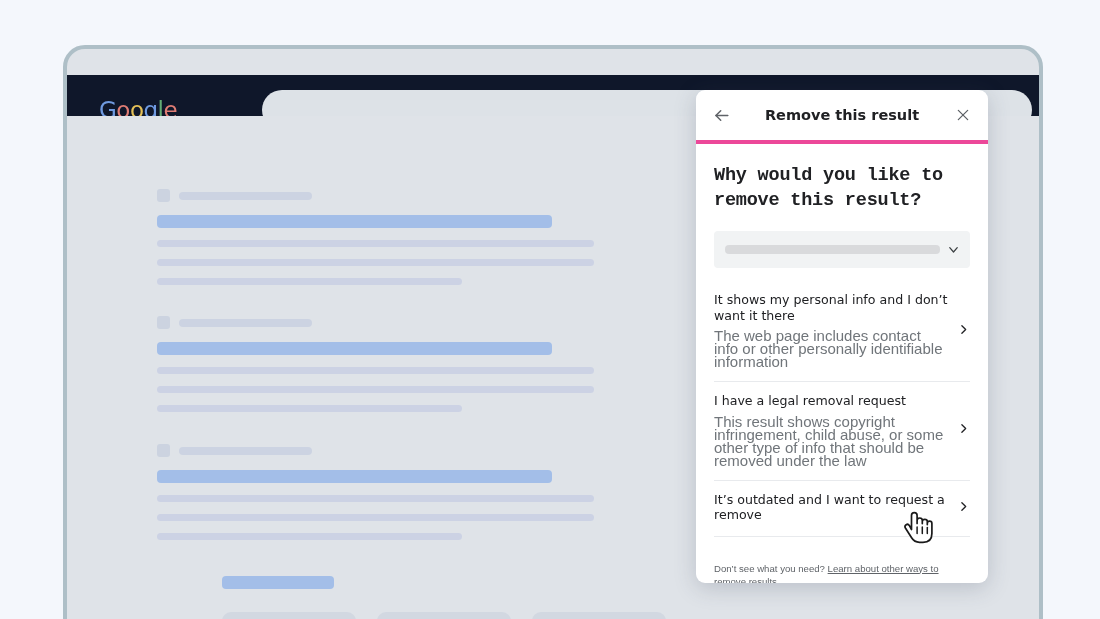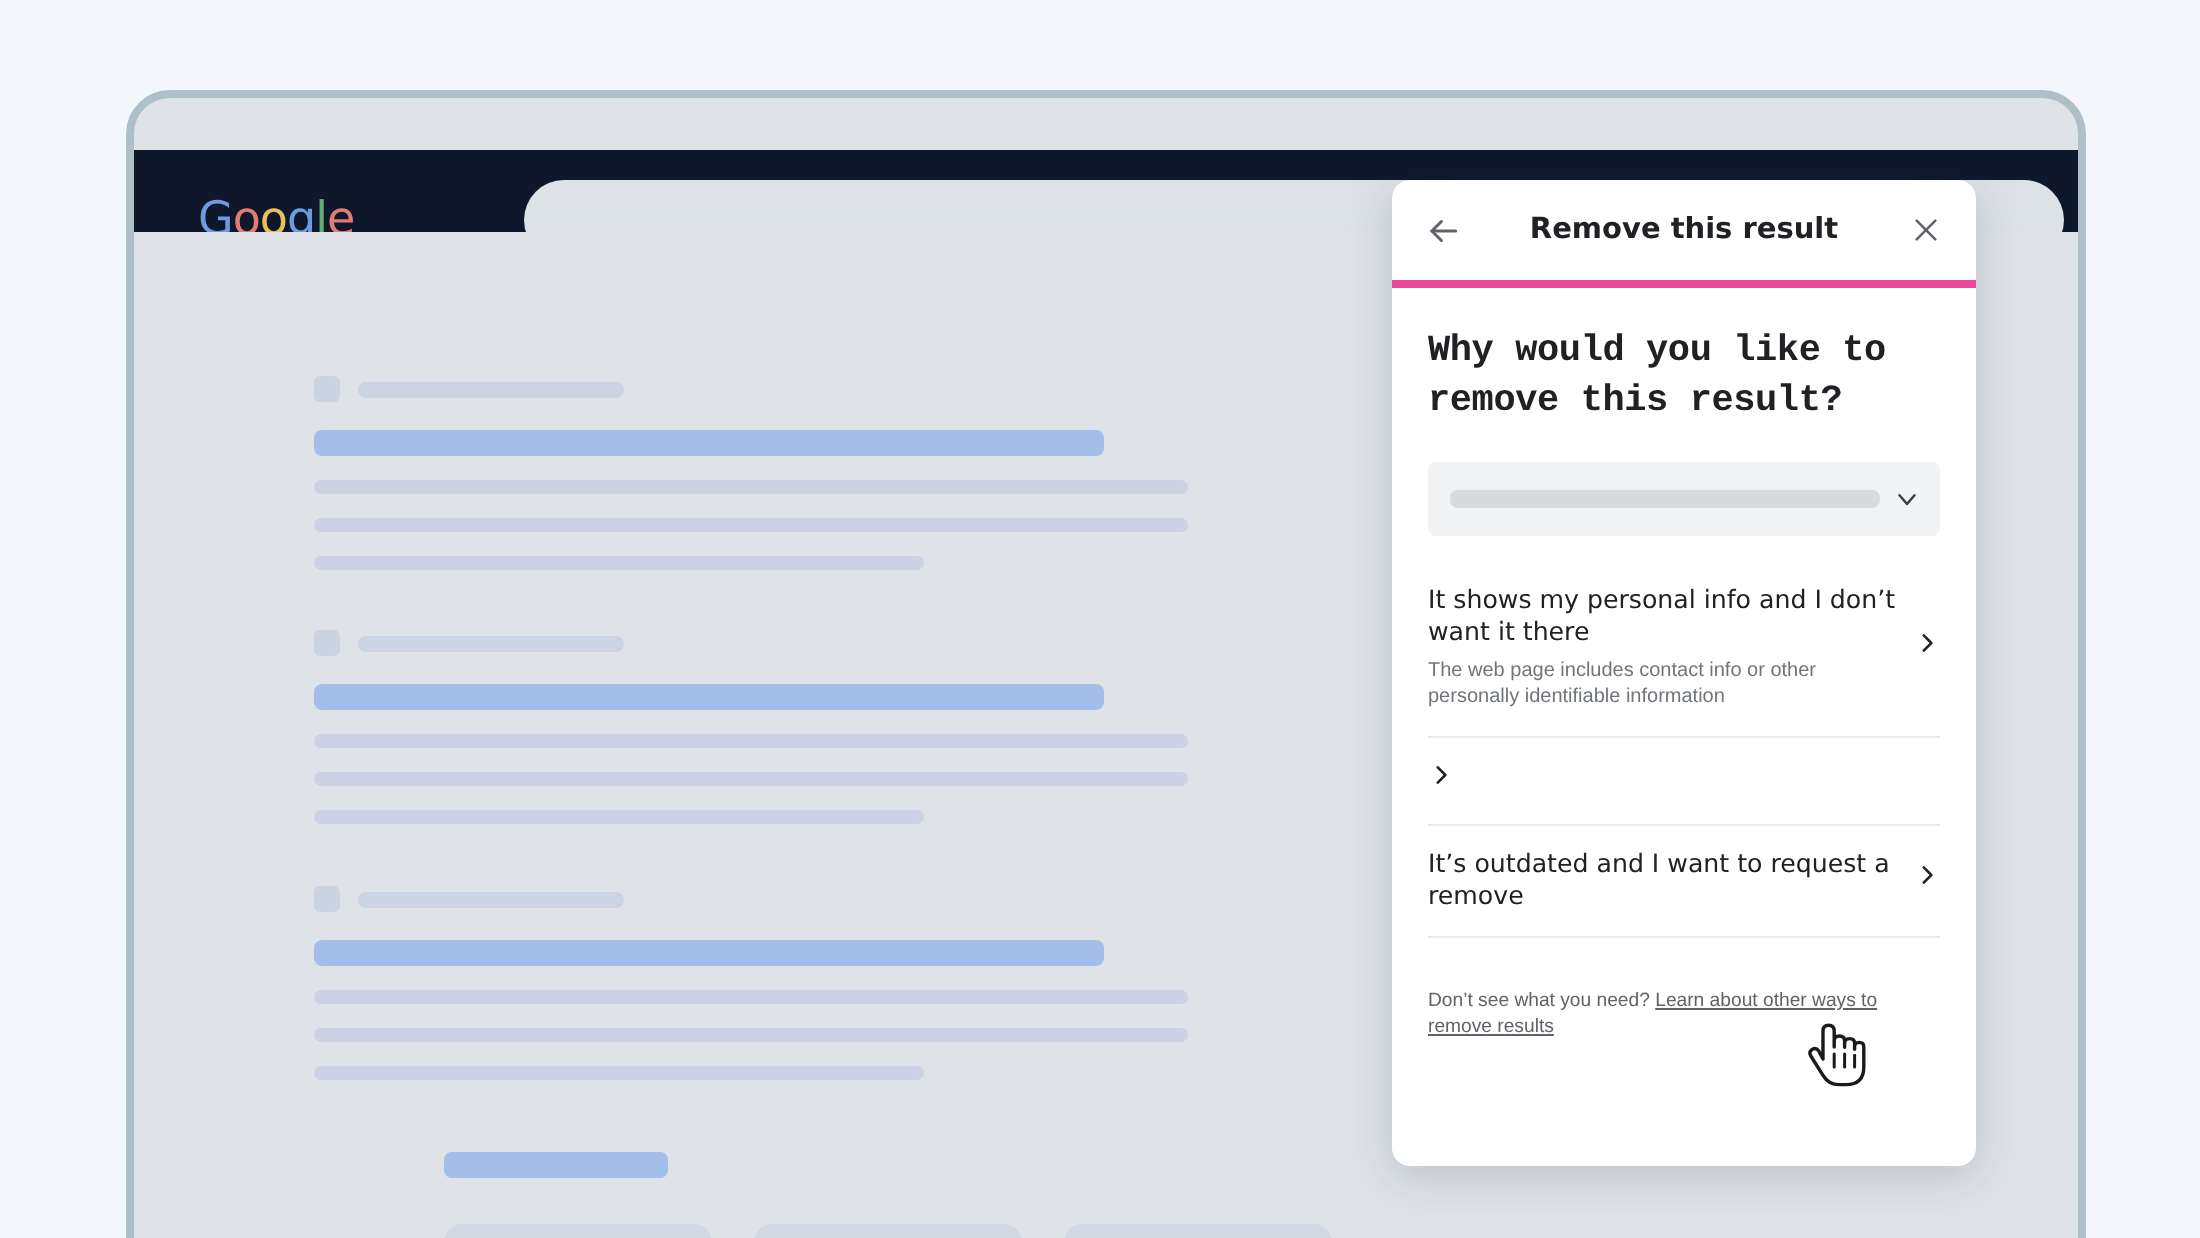--- a/index.html
+++ b/index.html
@@ -210,21 +210,21 @@
   }
   .option-text { flex: 1; padding-right: 8px; }
   .option-label {
     font-size: 12.6px;
     line-height: 15.5px;
     color: #202124;
     font-family: "DejaVu Sans", sans-serif;
   }
   .option-desc {
     margin-top: 6px;
-    font-size: 10px;
+    font-size: 15px;
     line-height: 13px;
     color: #70757a;
     font-family: "Liberation Sans", sans-serif;
   }
   .chevron-right { color: #202124; flex: none; margin-top: 1px; }
 
   .panel-footer {
     padding-top: 25px;
     font-size: 9.6px;
     line-height: 13px;
@@ -330,20 +330,24 @@
           <div class="option-desc">The web page includes contact info or other personally identifiable information</div>
         </div>
         <span class="chevron-right">
           <svg width="13" height="13" viewBox="0 0 24 24" fill="none" stroke="currentColor" stroke-width="2.4" stroke-linecap="round" stroke-linejoin="round">
             <polyline points="9 5 16 12 9 19"></polyline>
           </svg>
         </span>
       </div>
 
       <div class="option-row">
+        <div class="option-text">
+          <div class="option-label">I have a legal removal request</div>
+          <div class="option-desc">This result shows copyright infringement, child abuse, or some other type of info that should be removed under the law</div>
+        </div>
         <span class="chevron-right">
           <svg width="13" height="13" viewBox="0 0 24 24" fill="none" stroke="currentColor" stroke-width="2.4" stroke-linecap="round" stroke-linejoin="round">
             <polyline points="9 5 16 12 9 19"></polyline>
           </svg>
         </span>
       </div>
 
       <div class="option-row">
         <div class="option-text">
           <div class="option-label">It’s outdated and I want to request a remove</div>

